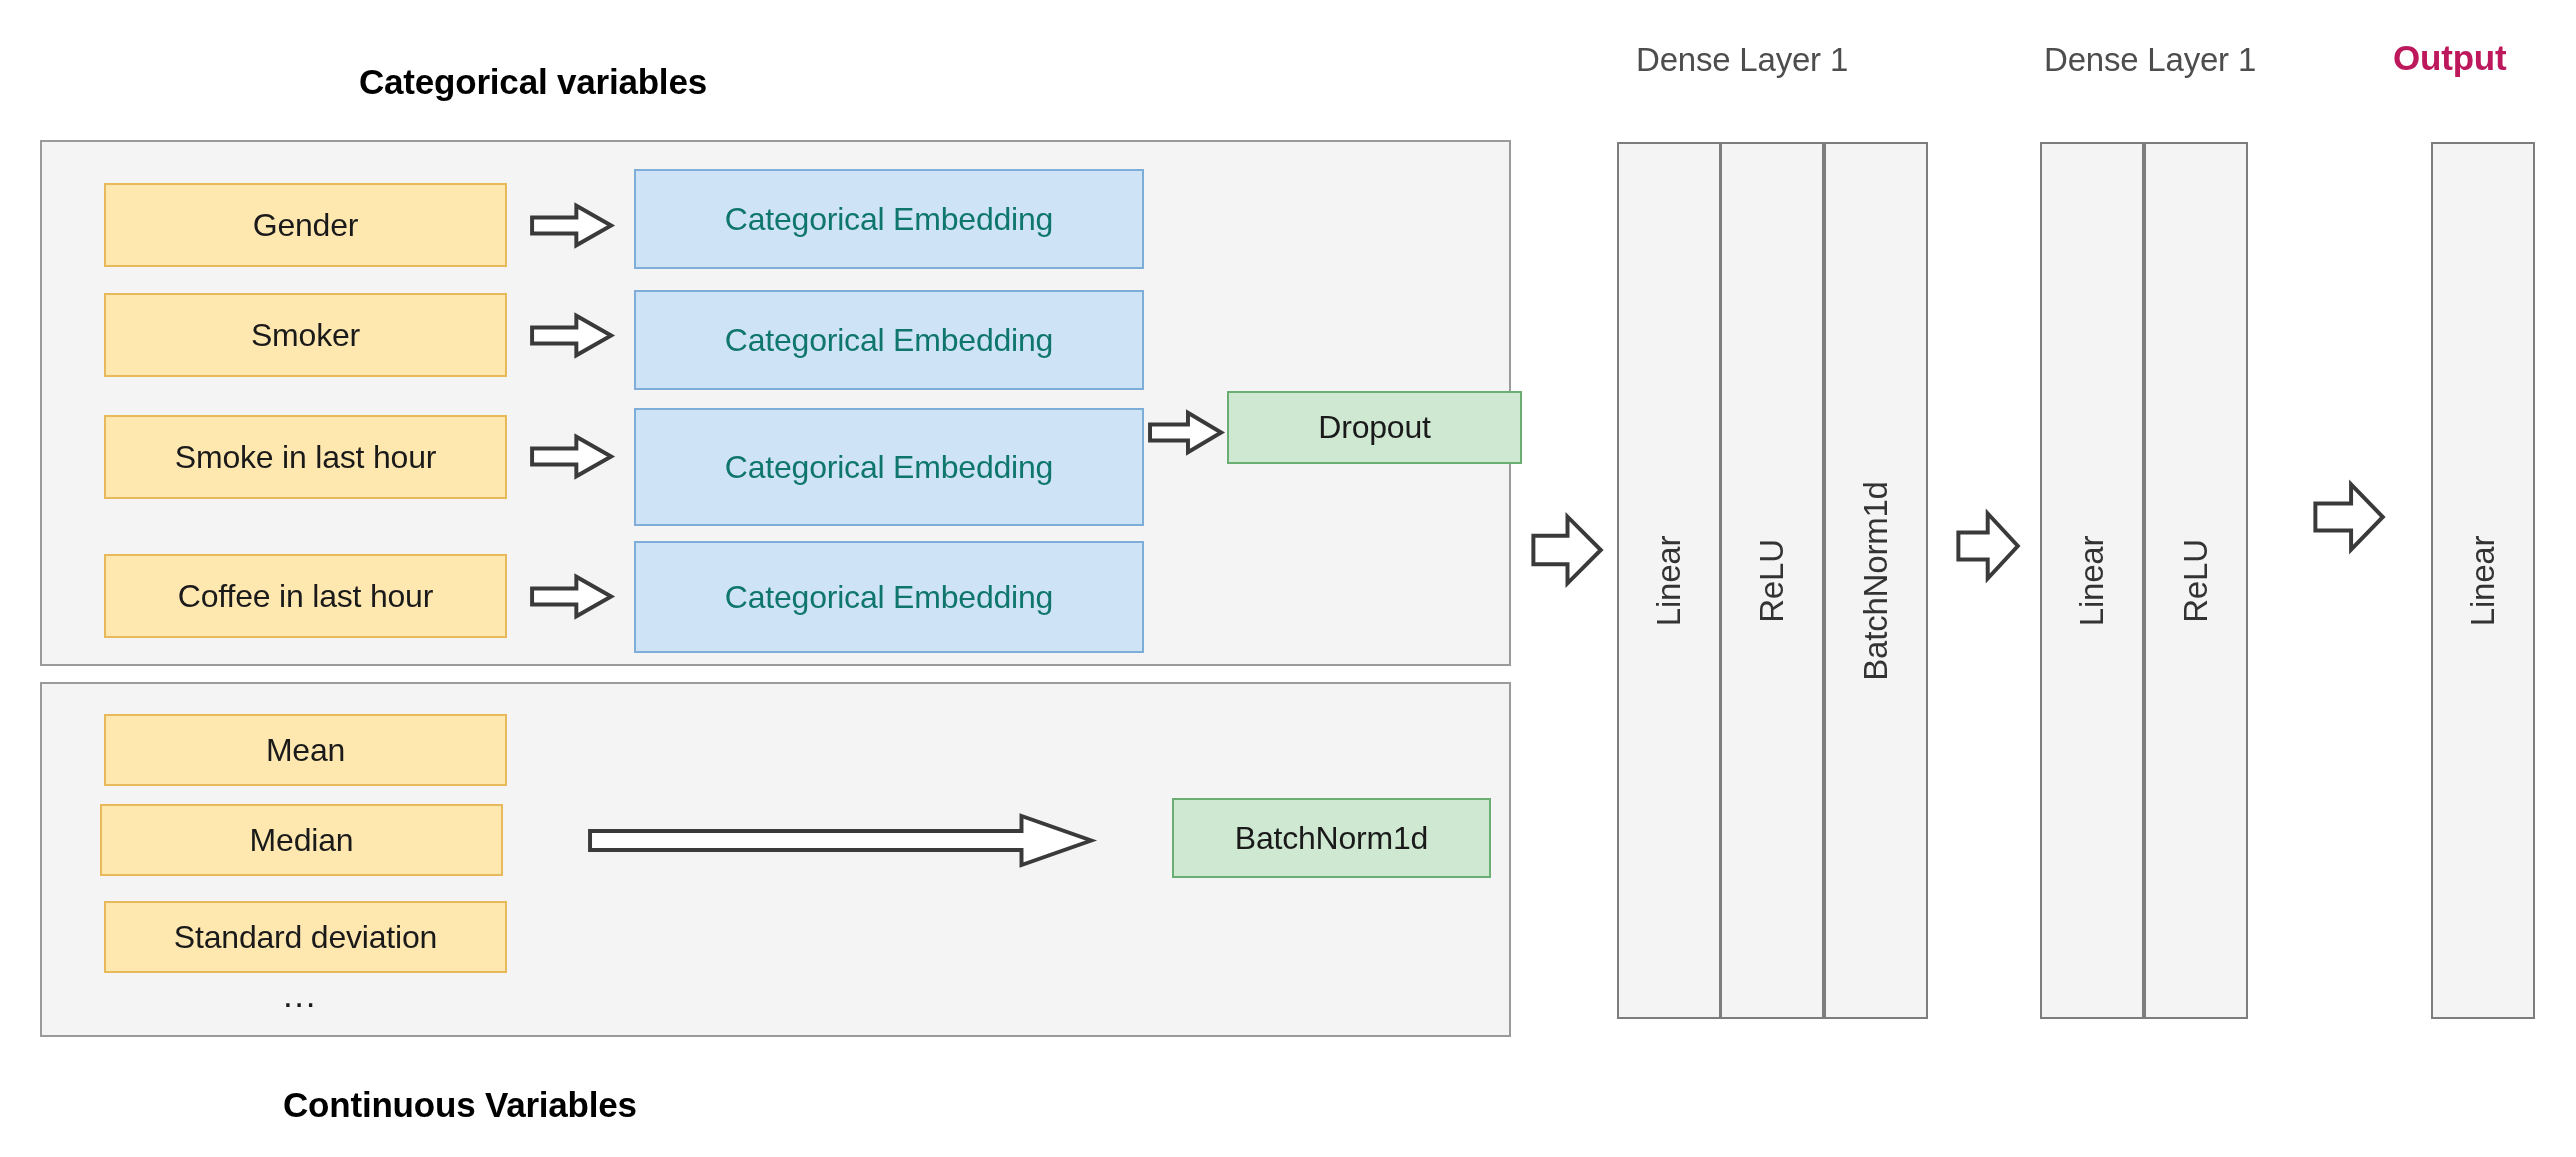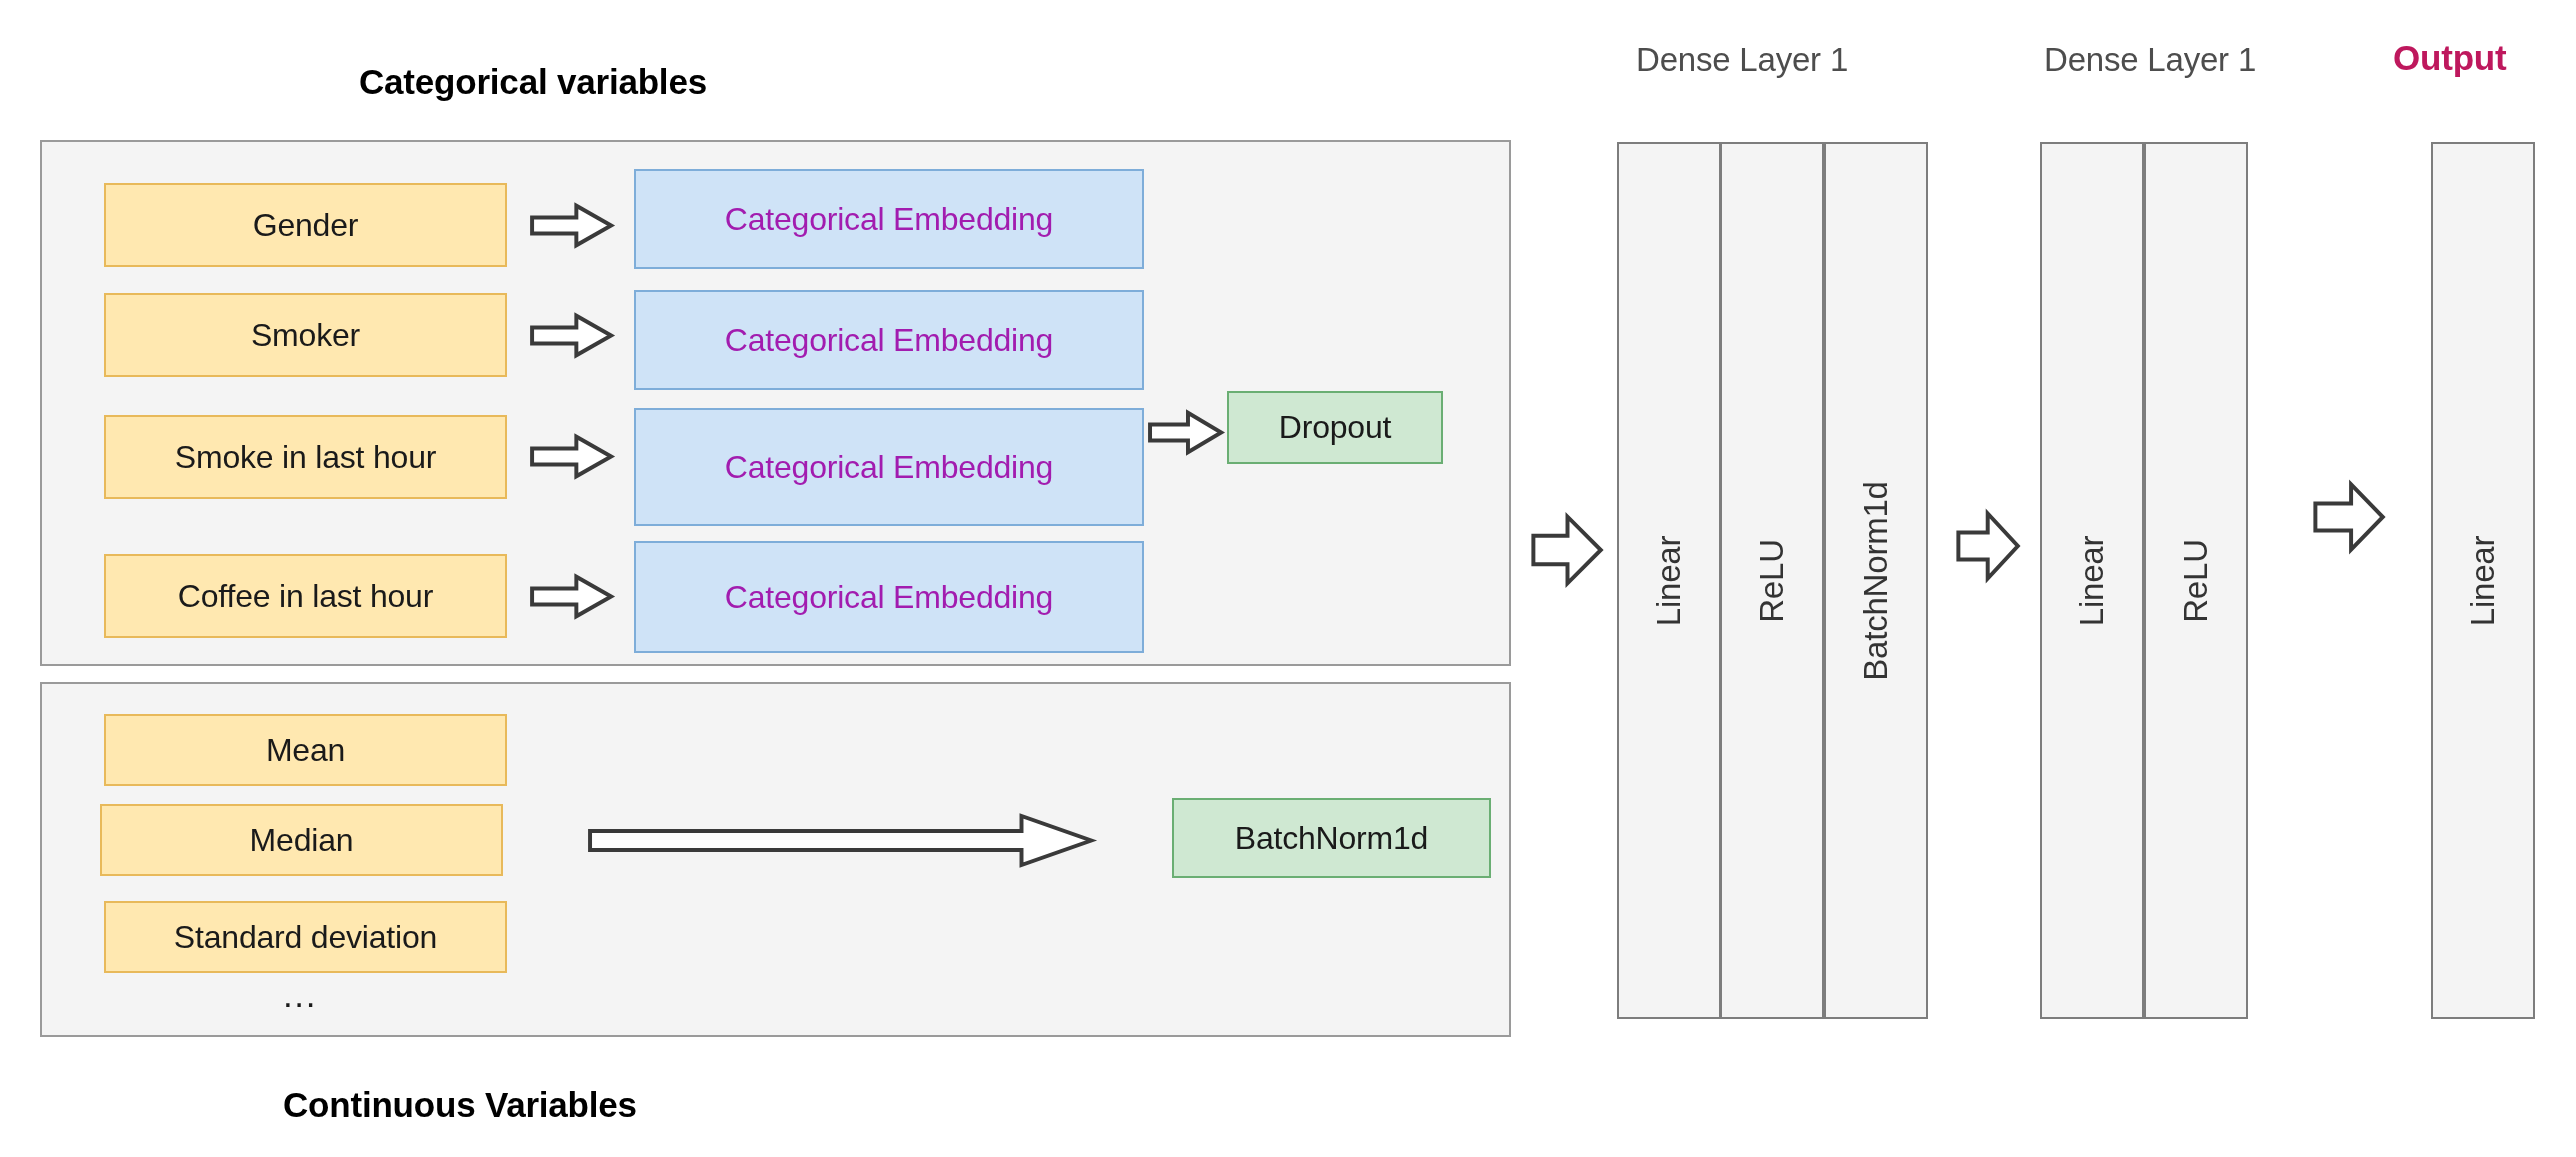--- a/index.html
+++ b/index.html
@@ -73,21 +73,21 @@
     text-align: center;
     white-space: nowrap;
     letter-spacing: -0.2px;
   }
 
   
   .embed-box {
     position: absolute;
     background: #cfe3f7;
     border: 2.4px solid #7eadd9;
-    color: #a21caf;
+    color: #0f766e;
     font-size: 32px;
     display: flex;
     align-items: center;
     justify-content: center;
     text-align: center;
     white-space: nowrap;
     letter-spacing: -0.2px;
   }
 
   
@@ -191,21 +191,21 @@
     <span>Categorical Embedding</span>
   </div>
   <div class="embed-box" style="left:634px; top:541px; width:510px; height:112px;">
     <span>Categorical Embedding</span>
   </div>
 
   <svg class="arrow-svg" style="left:1148px; top:408px;" width="76" height="49" viewBox="0 0 95 62">
     <path class="arrow-shape" d="M2,21 L50,21 L50,6 L92,31 L50,56 L50,41 L2,41 Z"></path>
   </svg>
 
-  <div class="green-box" style="left:1227px; top:391px; width:216px; height:73px;">
+  <div class="green-box" style="left:1227px; top:391px; width:295px; height:73px;">
     <span>Dropout</span>
   </div>
 
   <div class="group-box" id="group-continuous"></div>
 
   <div class="var-box" style="left:104px; top:714px; width:403px; height:72px;">
     <span>Mean</span>
   </div>
   <div class="var-box" style="left:92px; top:804px; width:403px; height:72px;margin-left:8px;">
     <span>Median</span>

